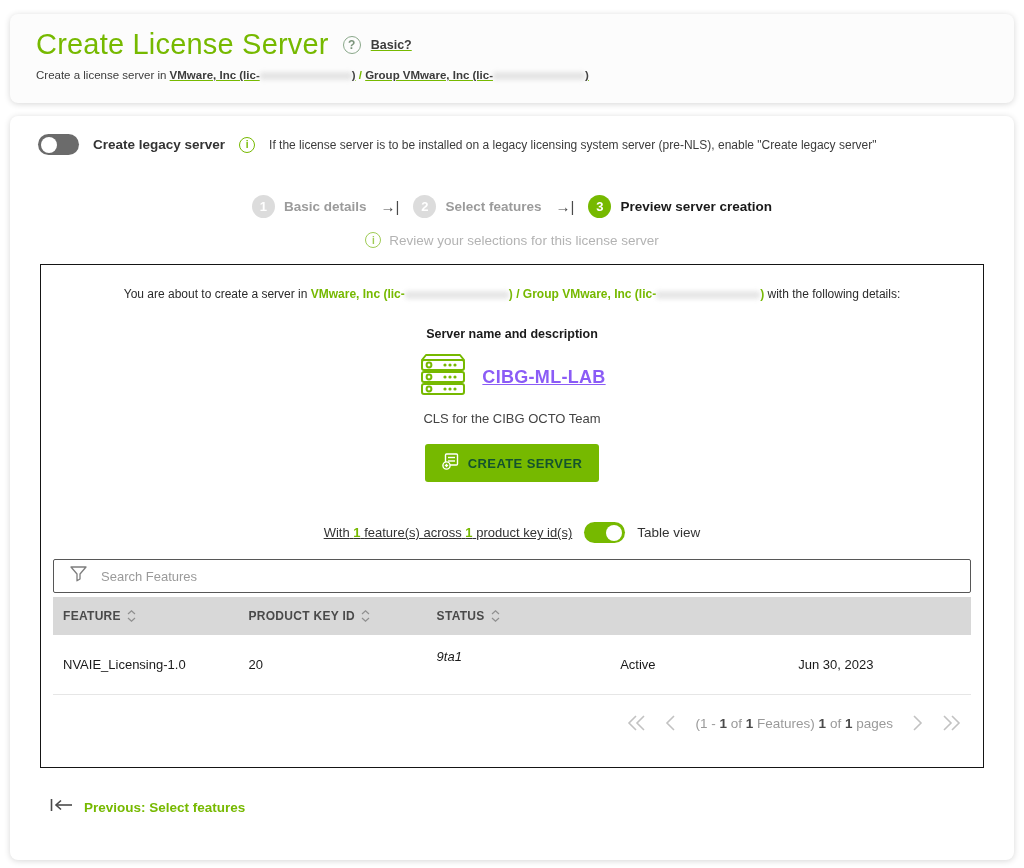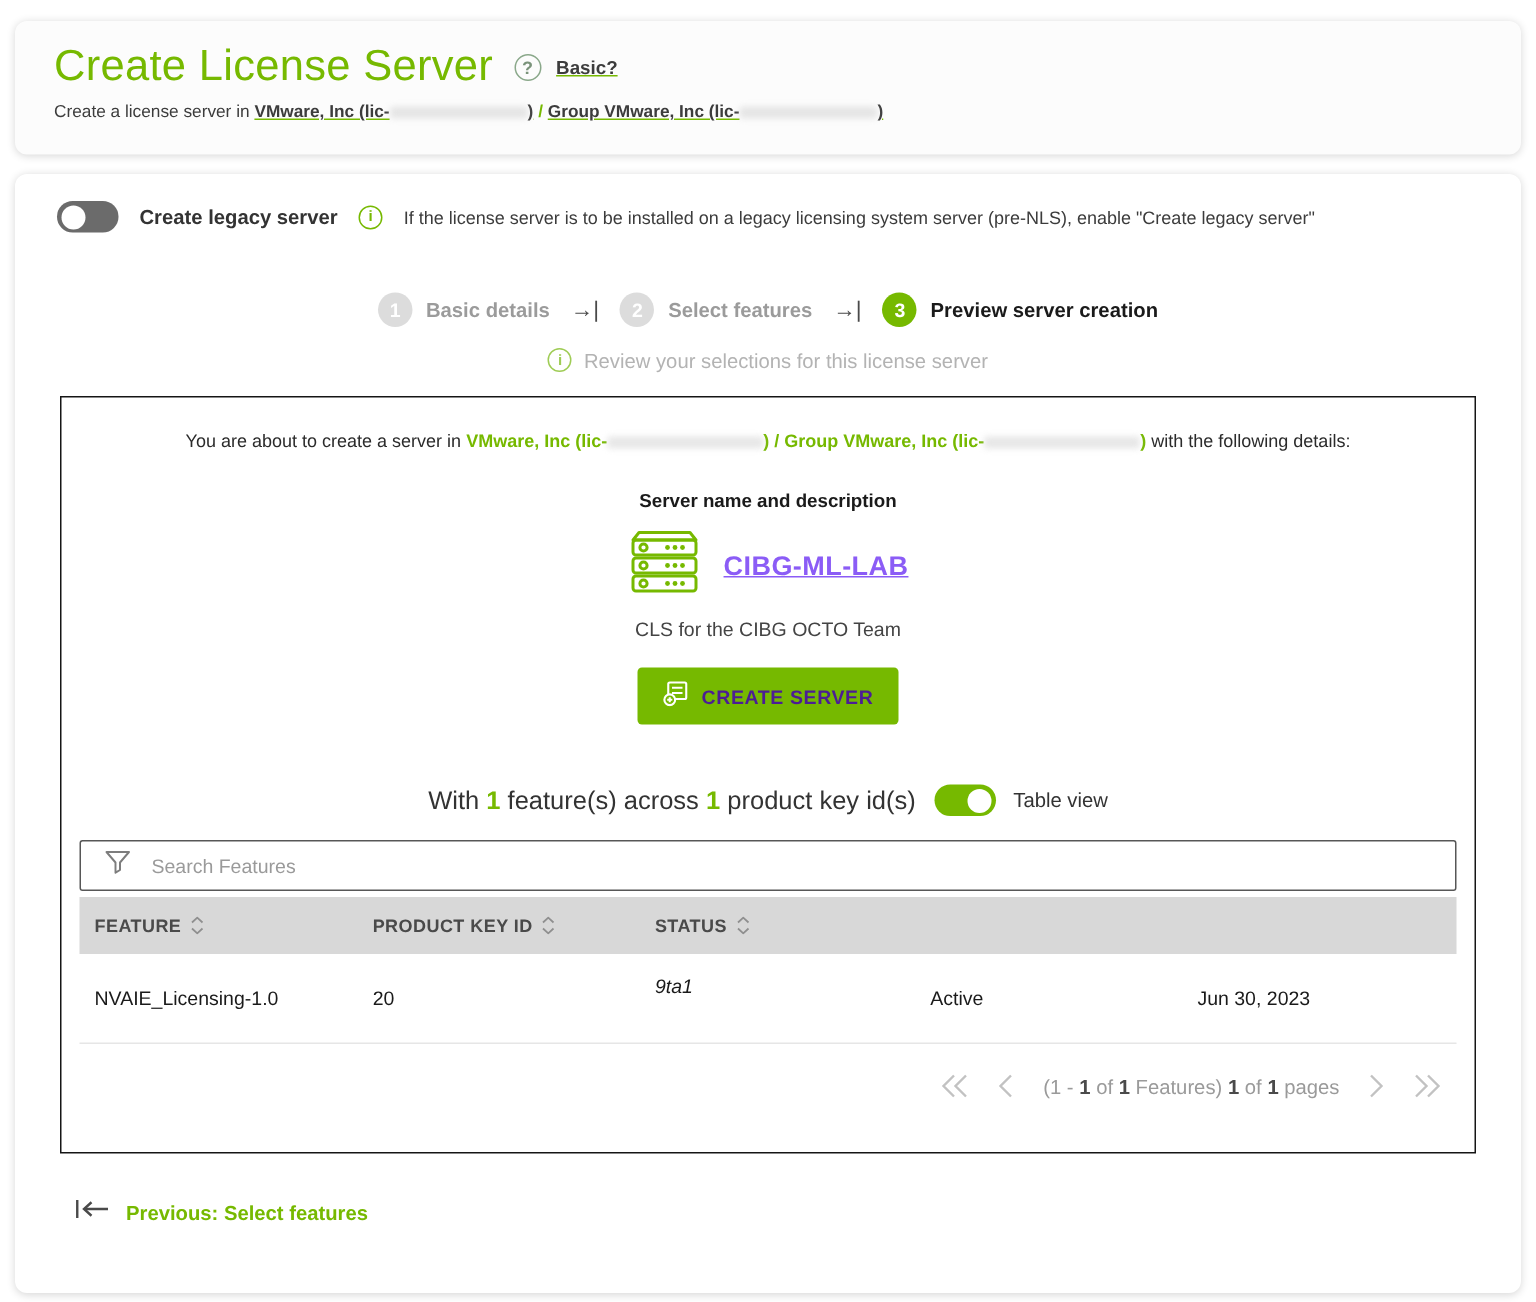--- a/index.html
+++ b/index.html
@@ -55,25 +55,25 @@
   .server-section { text-align:center; margin-top:26px; }
   .server-section-title { font-size:12.5px; font-weight:700; color:#1a1a1a; }
   .server-identity { display:flex; align-items:center; justify-content:center; gap:14px; margin-top:12px; }
   .server-name { font-size:18px; font-weight:700; color:#8b5cf6; letter-spacing:.3px;text-decoration:underline; }
   .server-desc { margin-top:10px; font-size:13px; color:#444; }
 
   .view-toggle-row { display:flex; align-items:center; justify-content:center; gap:12px; margin-top:38px; }
   .toggle-label { font-size:13.5px; color:#333; }
 
   .create-btn-row { display:flex; justify-content:center; margin-top:18px; }
-  .create-btn { display:flex; align-items:center; gap:9px; background:#76b900; color:#4c1d95; border:none;
+  .create-btn { display:flex; align-items:center; gap:9px; background:#76b900; color:#14532d; border:none;
                 font-family:inherit; font-size:13px; font-weight:700; letter-spacing:.4px; padding:9px 17px; border-radius:3px; cursor:pointer; }
 
   .summary-row { display:flex; align-items:center; justify-content:center; gap:12px; margin-top:40px; }
-  .summary-text { font-size:17px; color:#333; }
+  .summary-text { font-size:13px; color:#333;text-decoration:underline; }
   .summary-text b { color:#76b900; }
 
   
   .table-wrap { margin:16px 12px 0; }
   .search-bar { display:flex; align-items:center; gap:14px; border:1px solid #575757; border-radius:2px; height:34px; padding:0 16px; }
   .search-input { border:none; outline:none; flex:1; font-family:inherit; font-size:13px; color:#333; background:transparent; }
   .search-input::placeholder { color:#9a9a9a; }
 
   .grid-row { display:grid; grid-template-columns:20.2% 20.5% 20% 19.4% 19.9%; }
   .thead { background:#d8d8d8; margin-top:4px; }

